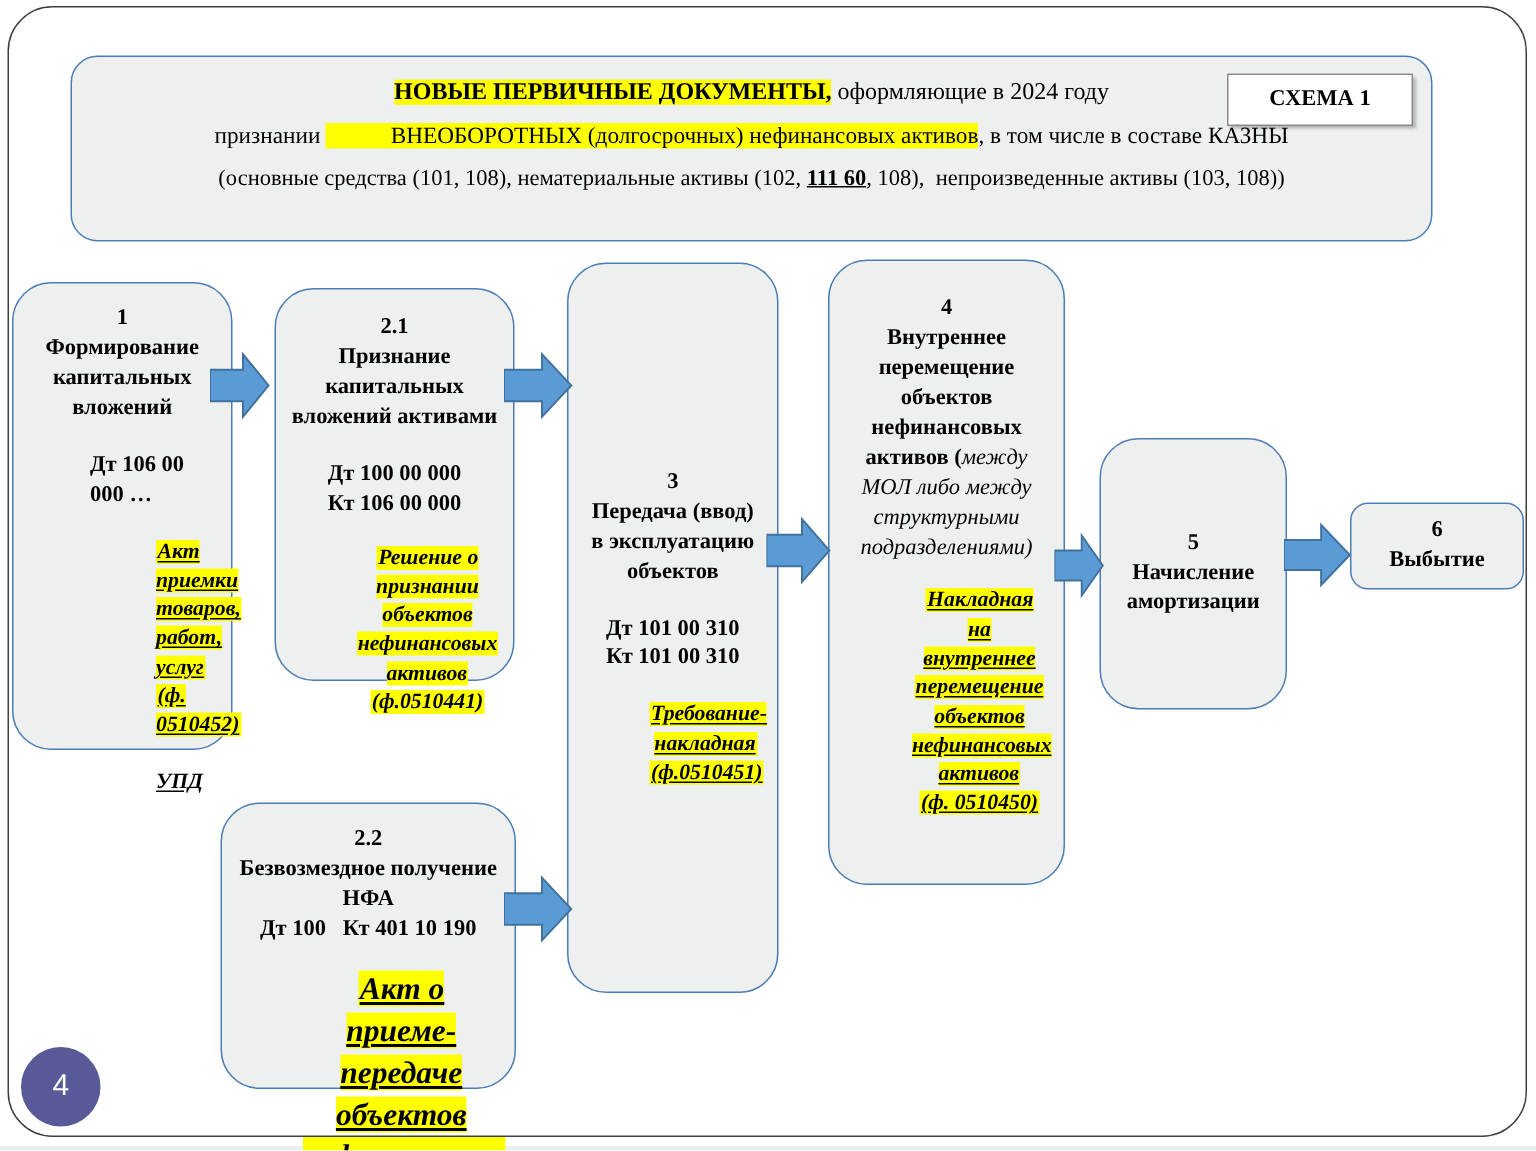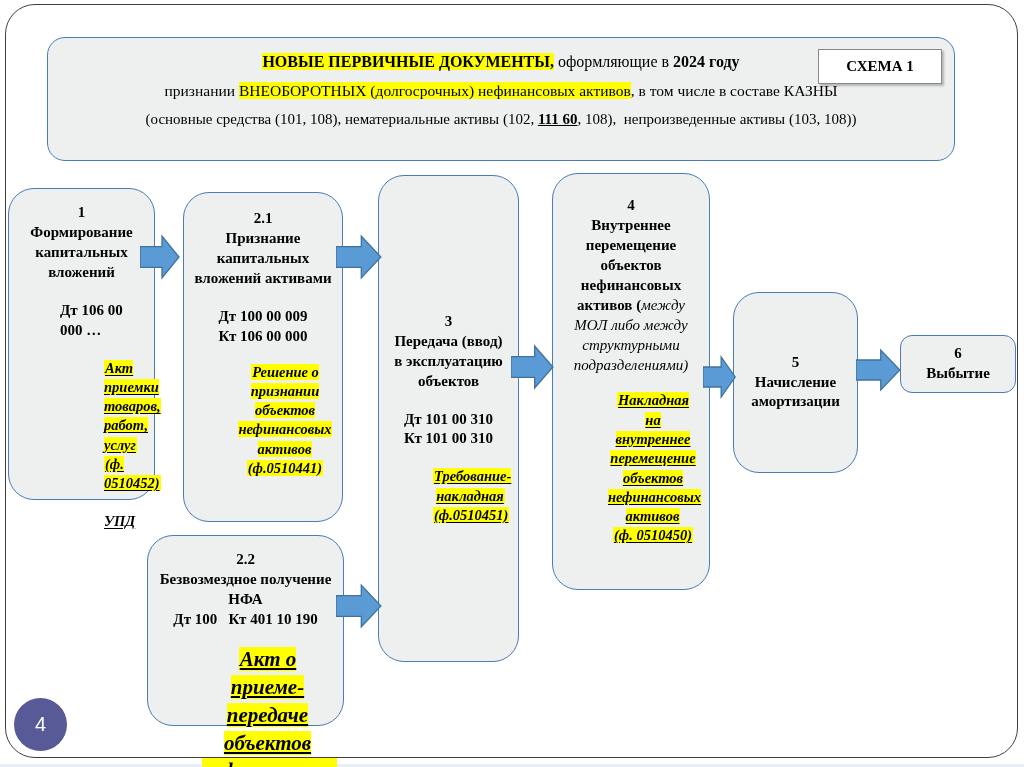--- a/index.html
+++ b/index.html
@@ -13,43 +13,43 @@
   }
   .bottom-strip{position:absolute;left:0;bottom:0;width:1024px;height:3px;background:#e9eef5;z-index:0;}
   
   .header-box{
     position:absolute;left:47px;top:37px;width:906px;height:122px;
     background:#eef0ef;border:1.6px solid #4a7cb5;border-radius:18px;z-index:1;
     text-align:center;
   }
   .h-line1{margin-top:15px;font-size:16px;}
   .h-line1 .seg-hl{font-weight:bold;background:#ffff00;}
-  .h-line1 .seg-bold{font-weight:bold;margin-top:48px;}
+  .h-line1 .seg-bold{font-weight:normal;margin-top:48px;}
   .h-line2{margin-top:11px;font-size:15.5px;}
-  .h-line2 .seg-hl{background:#ffff00;}
+  .h-line2 .seg-hl{background:#ffff00;padding-left:43px;}
   .h-line3{margin-top:11px;font-size:15px;}
   .h-line3 .seg-u{font-weight:bold;text-decoration:underline;}
   .schema-box{
     position:absolute;left:818px;top:49px;width:122px;height:33px;z-index:2;
     background:#ffffff;border:1px solid #8a8a8a;box-shadow:2px 2px 2px rgba(0,0,0,0.25);
     display:flex;align-items:center;justify-content:center;
     font-weight:bold;font-size:15px;
   }
   
   .box{
     position:absolute;background:#eef0ef;border:1.6px solid #4a7cb5;border-radius:26px;
     z-index:1;font-size:15px;line-height:1.33;text-align:center;box-sizing:border-box;
   }
   .num,.title,.posting{font-weight:bold;}
   .doc{font-weight:bold;font-style:italic;padding-left:44px;}
   .doc .hl{background:#ffff00;padding:0 1px;}
   .ul{text-decoration:underline;text-underline-offset:2px;}
   #box-1{left:8px;top:188px;width:147px;height:312px;padding:14px 10px;}
   #box-1 .posting,#box-1 .doc{ text-align:left;margin-left:41px;}
-  #box-2-1{left:183px;top:192px;width:160px;height:330px;padding:16px 10px;}
+  #box-2-1{left:183px;top:192px;width:160px;height:262px;padding:16px 10px;}
   #box-2-2{left:147px;top:535px;width:197px;height:191px;padding:14px 10px;}
   #box-3{left:378px;top:175px;width:141px;height:487px;display:flex;flex-direction:column;justify-content:center;padding:0 10px;}
   #box-4{left:552px;top:173px;width:158px;height:417px;padding:22px 11px;}
   #box-5{left:733px;top:292px;width:125px;height:181px;display:flex;flex-direction:column;justify-content:center;padding:0 8px;}
   #box-6{left:900px;top:335px;width:116px;height:58px;border-radius:12px;display:flex;flex-direction:column;justify-content:center;padding:0 6px;}
   .mt16{margin-top:16px;}
   .mt18{margin-top:18px;}
   .doc{font-size:14.5px;text-align:center;}
   
   .arrow{position:absolute;z-index:2;}
@@ -82,21 +82,21 @@
     <div class="num">1</div>
     <div class="title">Формирование капитальных вложений</div>
     <div class="posting mt18">Дт 106 00 000 …</div>
     <div class="doc mt18"><span class="hl ul">Акт приемки товаров, работ, услуг</span><br><span class="hl ul">(ф. 0510452)</span></div>
     <div class="doc mt18"><span class="ul">УПД</span></div>
   </div>
 
   <div class="box" id="box-2-1">
     <div class="num">2.1</div>
     <div class="title">Признание капитальных вложений активами</div>
-    <div class="posting mt18">Дт 100 00 009</div>
+    <div class="posting mt18">Дт 100 00 000</div>
     <div class="posting">Кт 106 00 000</div>
     <div class="doc mt16"><span class="hl">Решение о признании объектов нефинансовых активов</span><br><span class="hl">(ф.0510441)</span></div>
   </div>
 
   <div class="box" id="box-2-2">
     <div class="num">2.2</div>
     <div class="title">Безвозмездное получение НФА</div>
     <div class="posting">Дт 100&nbsp;&nbsp; Кт 401 10 190</div>
     <div class="doc mt16" style="font-size:21px;max-width:176px;margin-left:auto;margin-right:auto;"><span class="hl ul">Акт о приеме-передаче объектов нефинансовых активов</span></div>
   </div>

